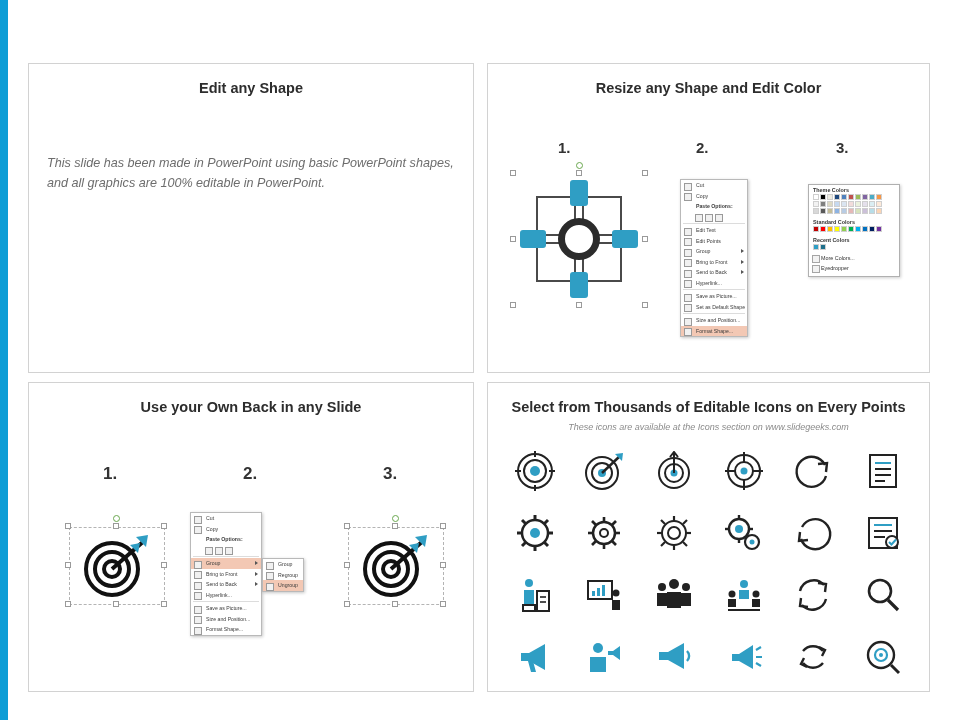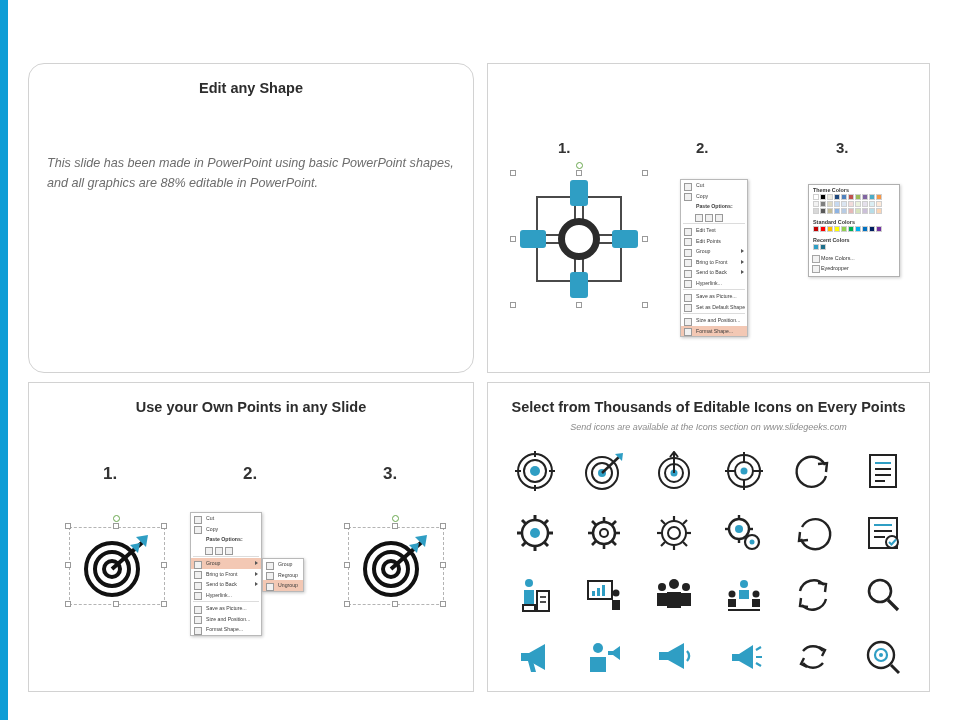--- a/index.html
+++ b/index.html
@@ -37,21 +37,21 @@
     font-weight: bold;
     color: #2b2b2b;
     letter-spacing: 0.2px;
   }
   .panel {
     position: absolute;
     border: 1px solid #d2d2d2;
     background: #ffffff;
     box-sizing: border-box;
   }
-  .panel-tl { left: 28px;  top: 63px;  width: 446px; height: 310px; border-radius: 16px; }
+  .panel-tl { left: 28px;  top: 63px;  width: 446px; height: 310px; }
   .panel-tr { left: 487px; top: 63px;  width: 443px; height: 310px; }
   .panel-bl { left: 28px;  top: 382px; width: 446px; height: 310px; }
   .panel-br { left: 487px; top: 382px; width: 443px; height: 310px; }
 
   .panel-title {
     position: absolute;
     left: 0; top: 16px;
     width: 100%;
     text-align: center;
     font-size: 14.5px;
@@ -239,24 +239,25 @@
 </head>
 <body>
 
 <div class="slide">
 
   <div class="left-bar"></div>
 
 
   <div class="panel panel-tl">
     <div class="panel-title">Edit any Shape</div>
-    <div class="body-text p1">This slide has been made in PowerPoint using basic PowerPoint shapes, and all graphics are 88% editable in PowerPoint.</div>
+    <div class="body-text p1">This slide has been made in PowerPoint using basic PowerPoint shapes, and all graphics are 100% editable in PowerPoint.</div>
   </div>
 
   <div class="panel panel-tr">
+    <div class="panel-title">Resize any Shape and Edit Color</div>
 
     <div class="step-num tr-num tr-n1">1.</div>
     <div class="step-num tr-num tr-n2">2.</div>
     <div class="step-num tr-num tr-n3">3.</div>
 
     <div class="shape-demo">
       <div class="sq a"></div>
       <div class="sq b"></div>
       <div class="sq c"></div>
       <div class="sq d"></div>
@@ -355,21 +356,21 @@
       <div class="cp-row">
         <span class="cp-cell" style="background:#2f9ec4"></span>
         <span class="cp-cell" style="background:#1f6f8b"></span>
       </div>
       <div class="cp-item" style="margin-top:3px;"><span class="ic"></span><span>More Colors...</span></div>
       <div class="cp-item"><span class="ic"></span><span>Eyedropper</span></div>
     </div>
   </div>
 
   <div class="panel panel-bl">
-    <div class="panel-title">Use your Own Points in any Slide</div>
+    <div class="panel-title">Use your Own Back in any Slide</div>
   </div>
 
   <div class="step-num bl-num bl-n1">1.</div>
   <div class="step-num bl-num bl-n2">2.</div>
   <div class="step-num bl-num bl-n3">3.</div>
 
   <div class="target-box" style="left:69px; top:527px;">
     <div class="frame"></div>
     <div class="rot-handle" style="left:44px; top:-12px;"></div>
     <div class="handle" style="left:-4px;  top:-4px;"></div>
@@ -432,21 +433,21 @@
       <circle cx="34" cy="36" r="17" fill="none" stroke="#111" stroke-width="4"></circle>
       <circle cx="34" cy="36" r="8" fill="none" stroke="#111" stroke-width="4"></circle>
       <path d="M34 36 L66 8" stroke="#111" stroke-width="4" fill="none"></path>
       <path d="M58 4 L70 2 L68 14 Z" fill="#2f9ec4"></path>
       <path d="M52 12 L62 10 L60 20 Z" fill="#2f9ec4"></path>
     </svg>
   </div>
 
   <div class="panel panel-br">
     <div class="panel-title">Select from Thousands of Editable Icons on Every Points</div>
-    <div class="panel-subtitle">Send icons are available  at the Icons section on  www.slidegeeks.com</div>
+    <div class="panel-subtitle">These icons are available  at the Icons section on  www.slidegeeks.com</div>
   </div>
 
   <div class="icon-grid">
 
     <div class="icon-cell">
       <svg width="40" height="40" viewBox="0 0 40 40">
         <circle cx="20" cy="20" r="17" fill="none" stroke="#222" stroke-width="2"></circle>
         <circle cx="20" cy="20" r="11" fill="none" stroke="#222" stroke-width="2"></circle>
         <circle cx="20" cy="20" r="5" fill="#2f9ec4"></circle>
         <line x1="20" y1="0" x2="20" y2="6" stroke="#222" stroke-width="2"></line>

